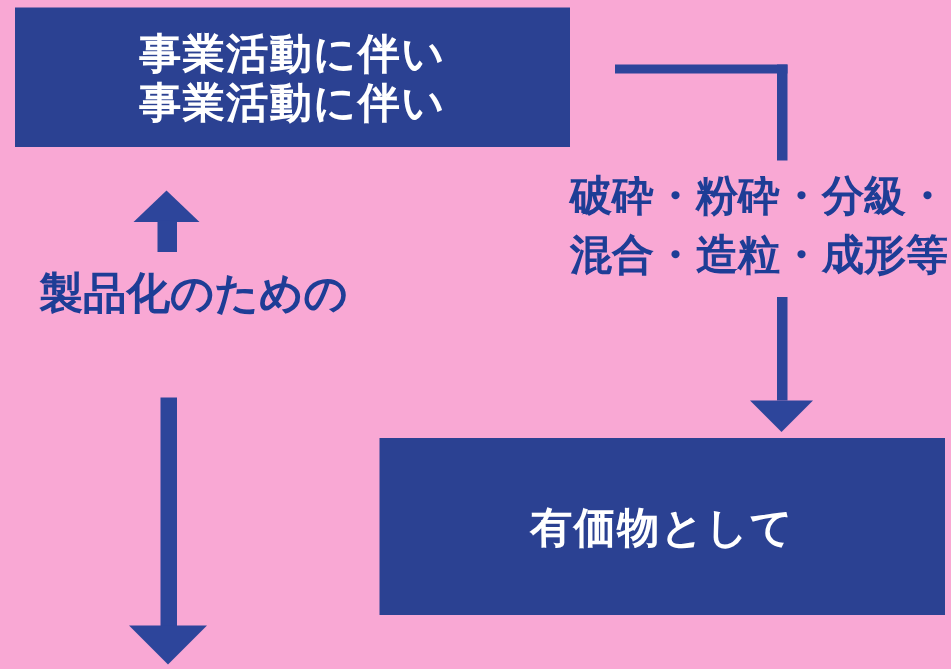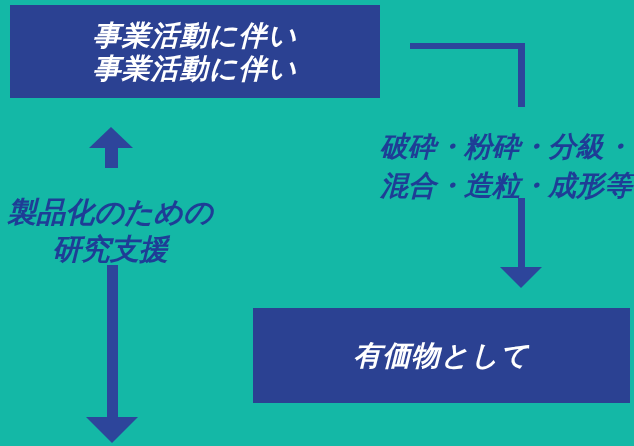--- a/index.html
+++ b/index.html
@@ -4,24 +4,23 @@
 <style>
   html, body {
     margin: 0;
     padding: 0;
     background: #ffffff;
   }
   .canvas {
     position: relative;
     width: 634px;
     height: 446px;
-    background: #14b8a6;
+    background: #f9a8d4;
     overflow: hidden;
     font-family: "Liberation Sans", "DejaVu Sans", sans-serif;
-    font-style: italic;
   }
   
   .box {
     position: absolute;
     background: #2b4192;
     color: #ffffff;
     display: flex;
     flex-direction: column;
     justify-content: center;
     align-items: center;
@@ -35,23 +34,23 @@
     white-space: nowrap;
   }
   .box-top {
     left: 10px;
     top: 5px;
     width: 370px;
     height: 93px;
   }
   .box-bottom {
     left: 253px;
-    top: 308px;
+    top: 292px;
     width: 377px;
-    height: 95px;
+    height: 118px;
     gap: 48px;
   }
   
   .h-line {
     position: absolute;
     left: 410px;
     top: 43px;
     width: 115px;
     height: 6px;
     background: #2d459b;
@@ -81,35 +80,34 @@
     border-left: 21px solid transparent;
     border-right: 21px solid transparent;
     border-top: 21px solid #2d459b;
   }
   
   .label {
     position: absolute;
     color: #1e3d96;
     font-weight: bold;
     white-space: nowrap;
-    margin-top: 16px;
   }
   .label-process {
     left: 378px;
     top: 111px;
     width: 256px;
     text-align: center;
     font-size: 28px;
     line-height: 39px;
   }
   .label-support {
-    left: 0px;
+    left: 12px;
     top: 178px;
     width: 220px;
-    text-align: center;
+    text-align: right;
     font-size: 29px;
     line-height: 37px;
   }
   
   .up-arrow-head {
     position: absolute;
     left: 89px;
     top: 127px;
     width: 0;
     height: 0;
@@ -168,19 +166,18 @@
 
   <div class="box box-bottom">
     <div class="box-line">有価物として</div>
   </div>
 
   <div class="up-arrow-head"></div>
   <div class="up-arrow-stem"></div>
 
   <div class="label label-support">
     <div>製品化のための</div>
-    <div>研究支援</div>
   </div>
 
   <div class="long-arrow-stem"></div>
   <div class="long-arrow-head"></div>
 
 </div>
 
 </body></html>

